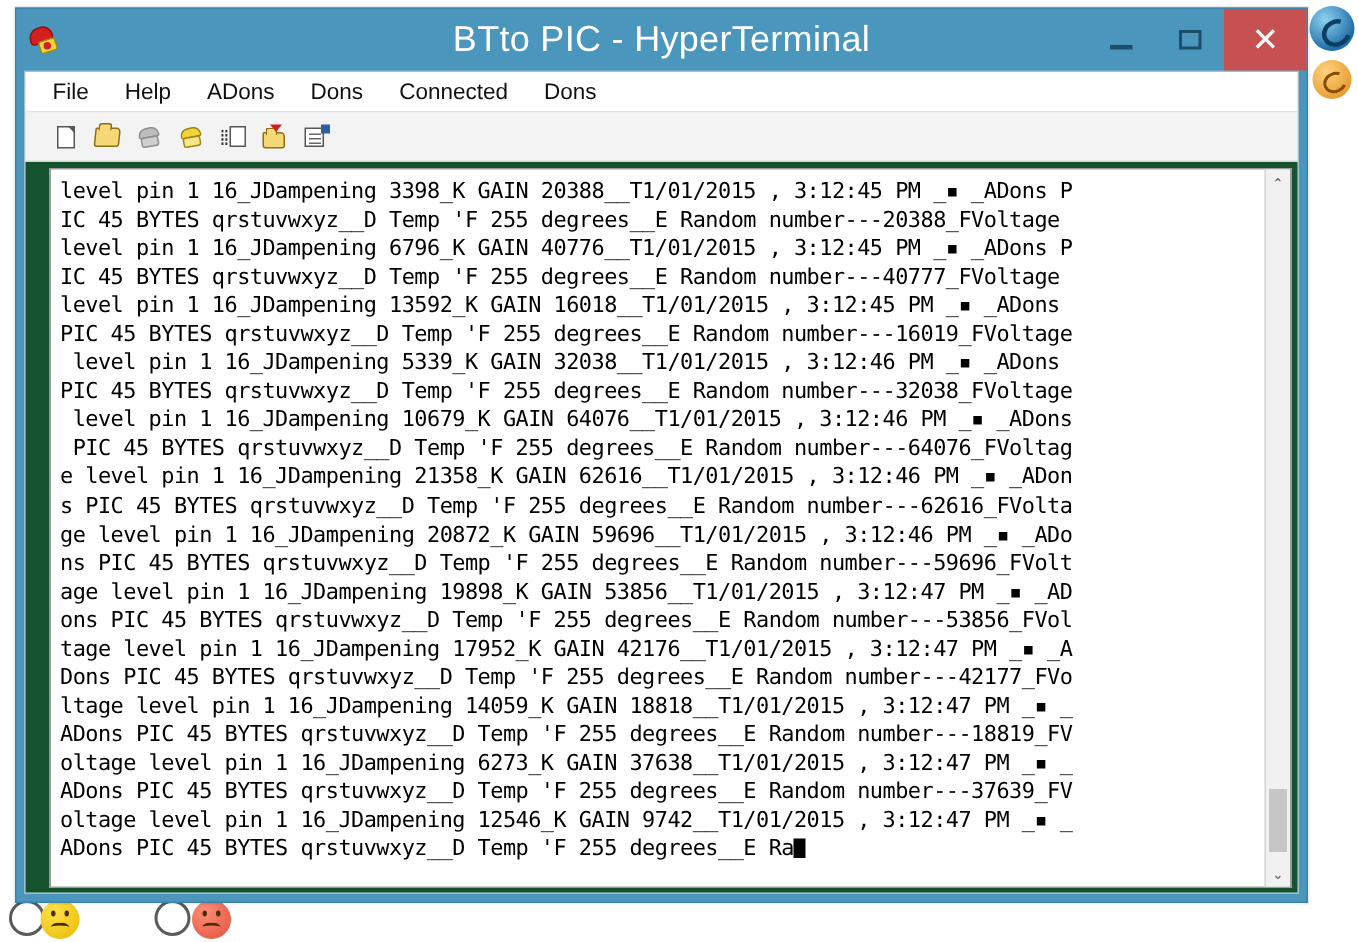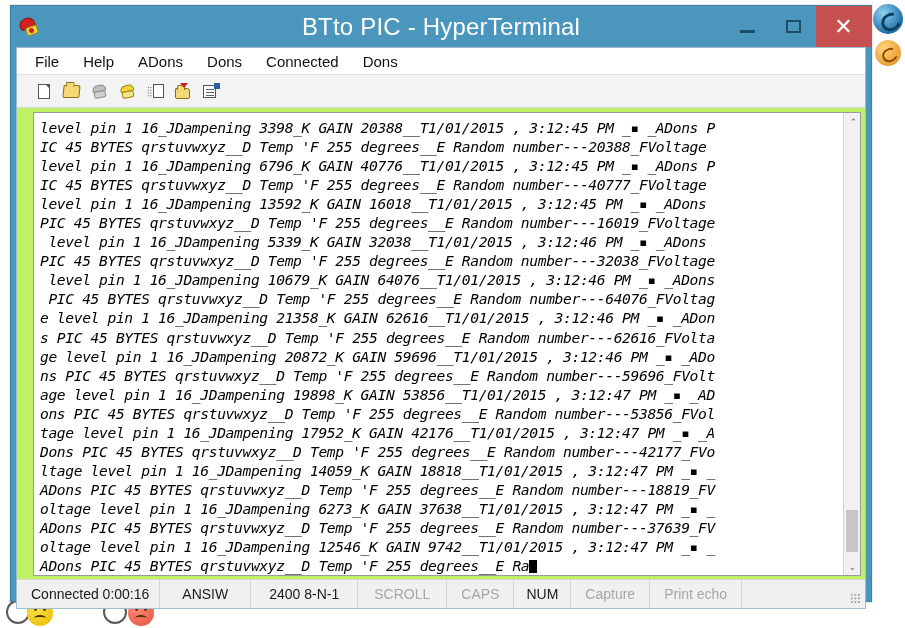--- a/index.html
+++ b/index.html
@@ -237,23 +237,23 @@
     width: 8px; height: 1px; background: #666;
     box-shadow: 0 3px 0 #666, 0 6px 0 #666;
   }
   .ic-props .flag {
     position: absolute; right: 0; top: -1px;
     width: 6px; height: 6px; background: #2e5fa3;
   }
 
   
   .term-wrap {
-    flex: 1; background: #bef264;
+    flex: 1; background: #14532d;
     padding: 4px 4px 3px 16px;
-    display: flex; min-height: 0; font-style: italic;
+    display: flex; min-height: 0;
   }
   .term {
     flex: 1; background: #ffffff;
     border: 1px solid #9a9a9a;
     position: relative; min-width: 0;
     display: flex; overflow: hidden;
   }
   .term-text {
     flex: 1;
     font-family: "DejaVu Sans Mono", "Liberation Mono", monospace;
@@ -444,28 +444,15 @@
         <div class="vscroll">
           <div class="sb-arrow">⌃</div>
           <div class="sb-track">
             <div class="sb-thumb"></div>
           </div>
           <div class="sb-arrow">⌄</div>
         </div>
       </div>
     </div>
 
-    <div class="statusbar">
-      <div class="sb-cell first">Connected 0:00:16</div>
-      <div class="sb-cell" style="padding-left:22px;padding-right:22px;">ANSIW</div>
-      <div class="sb-cell" style="padding-left:18px;padding-right:18px;">2400 8-N-1</div>
-      <div class="sb-cell dim" style="padding-left:16px;padding-right:16px;">SCROLL</div>
-      <div class="sb-cell dim" style="padding-left:14px;padding-right:14px;">CAPS</div>
-      <div class="sb-cell" style="padding-left:12px;padding-right:12px;">NUM</div>
-      <div class="sb-cell dim" style="padding-left:14px;padding-right:14px;">Capture</div>
-      <div class="sb-cell dim" style="padding-left:14px;padding-right:14px;">Print echo</div>
-      <div class="sb-cell sb-flex">
-        <span class="grip"></span>
-      </div>
-    </div>
 
   </div>
 </div>
 
 </body></html>

